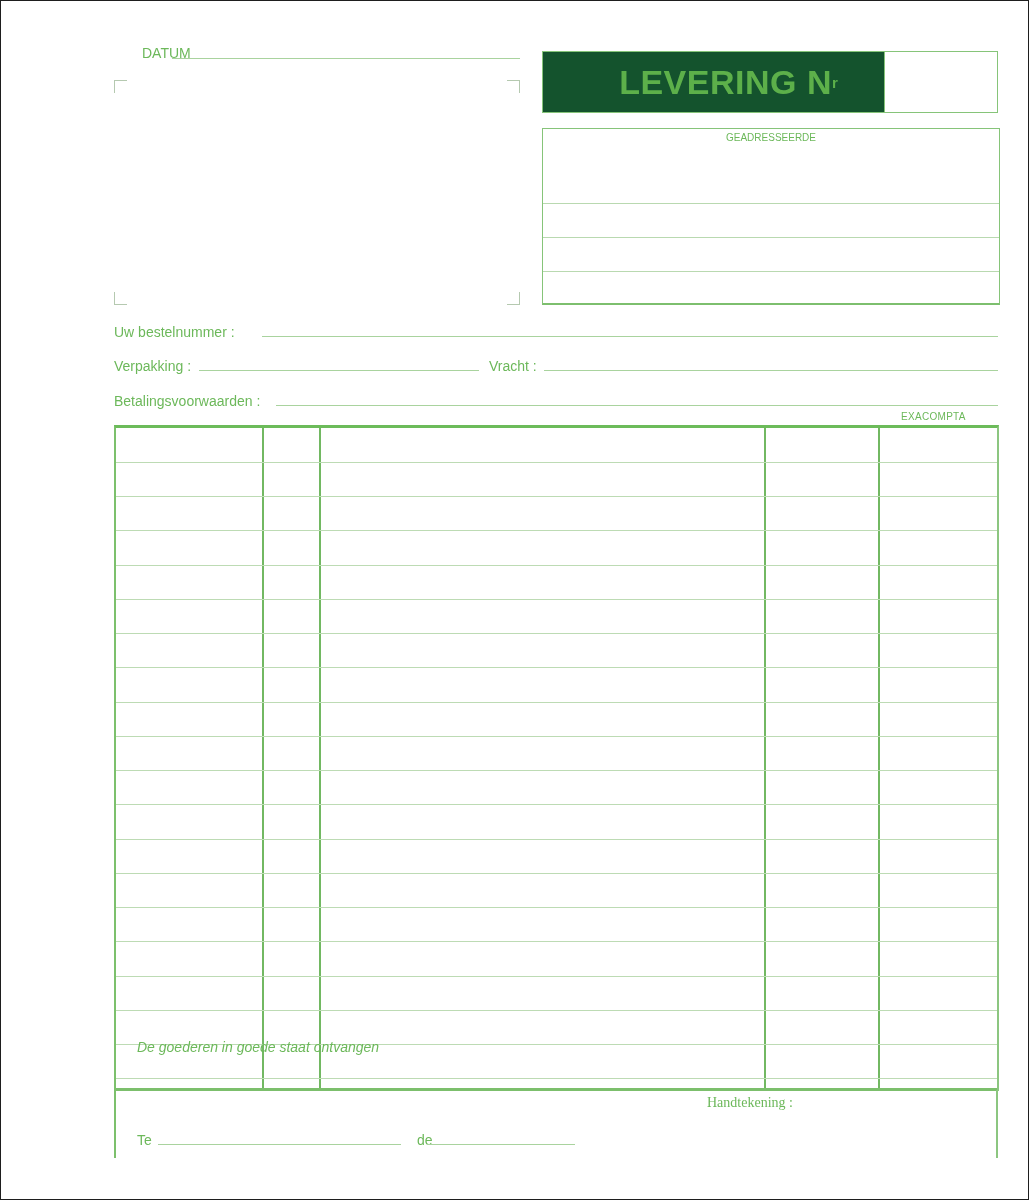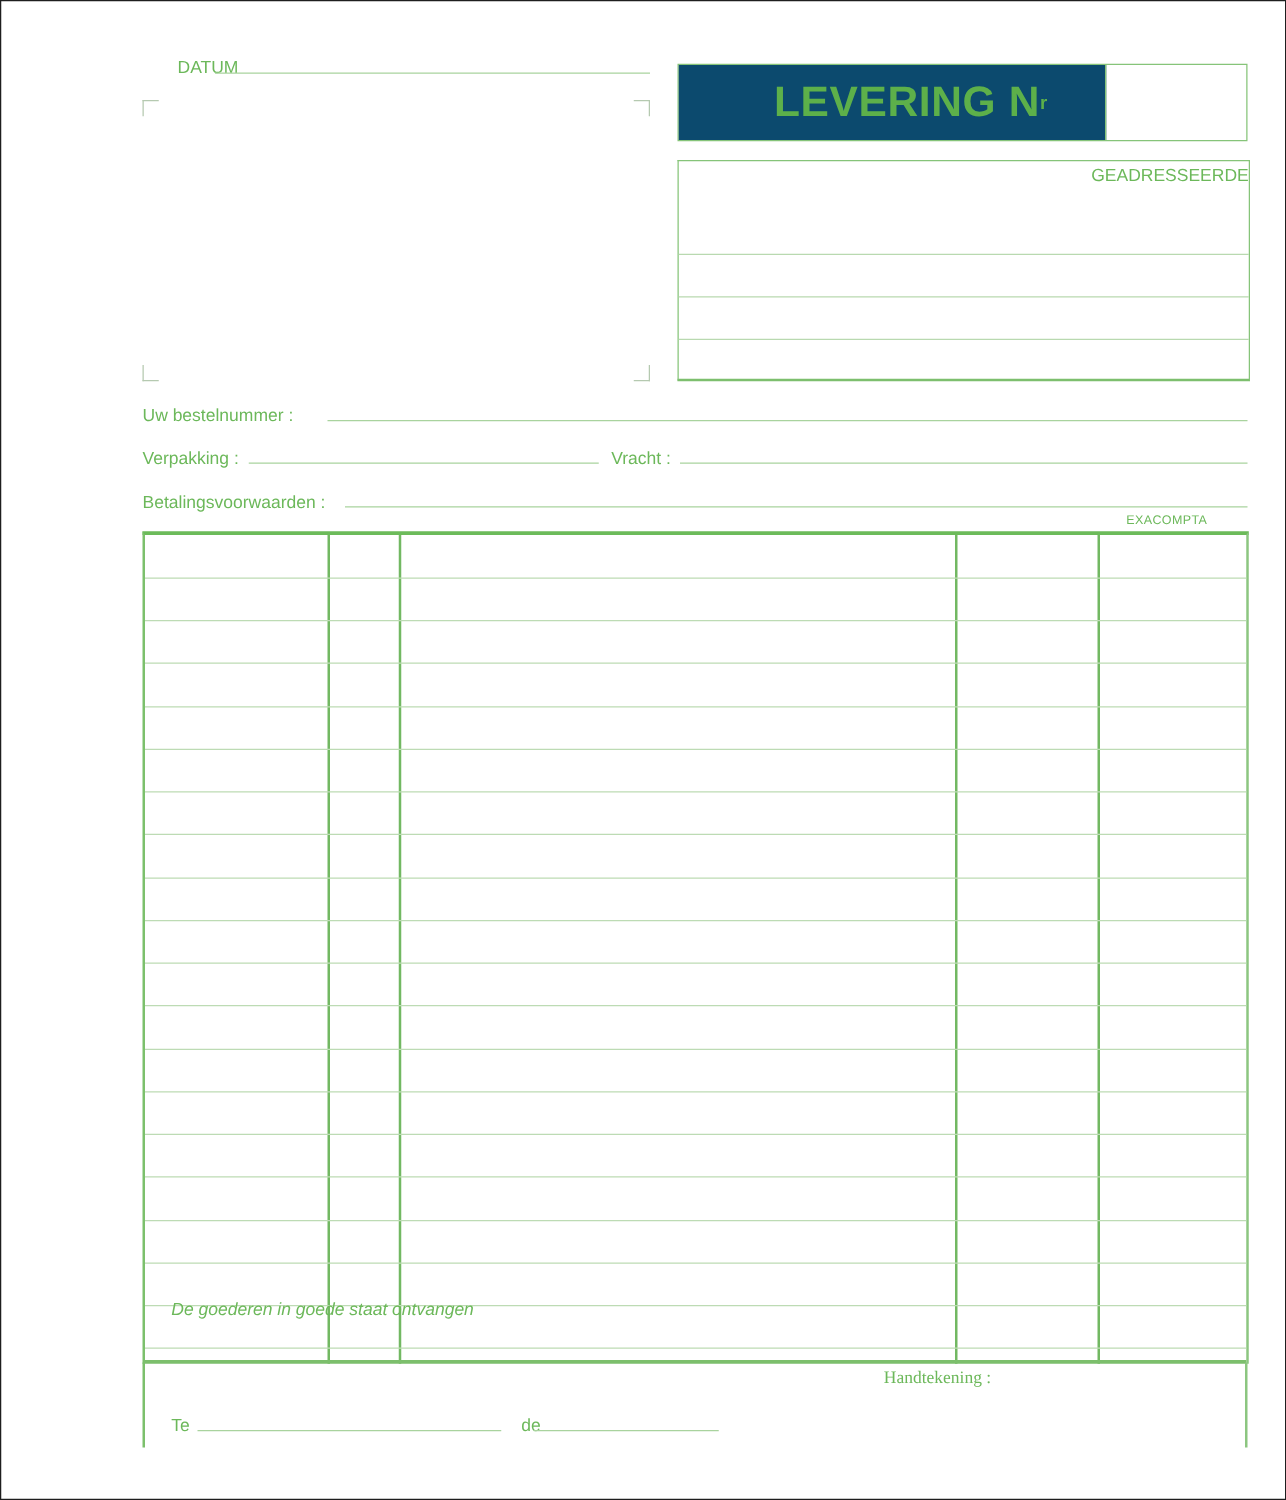--- a/index.html
+++ b/index.html
@@ -17,34 +17,34 @@
     .lbl { font-size: 14px; color: #6cb85a; white-space: nowrap; }
     .fill-line { position: absolute; height: 0; border-top: 1px solid #a9d39e; }
     .corner { position: absolute; width: 12px; height: 12px; border-color: #b5c9b0; border-style: solid; border-width: 0; }
 
     
     .title-box {
       position: absolute; left: 542px; top: 51px; width: 456px; height: 62px;
       border: 1px solid #86c479; box-sizing: border-box; display: flex;
     }
     .title-fill {
-      width: 342px; height: 100%; background: #0c4a6e; border-right: 1px solid #86c479;
+      width: 342px; height: 100%; background: #14532d; border-right: 1px solid #86c479;
       display: flex; align-items: center; justify-content: center; box-sizing: border-box;
       padding-left: 30px;
     }
     .title-text { font-size: 34px; font-weight: bold; color: #5db04a; letter-spacing: 0.5px; }
     .title-sup { font-size: 15px; vertical-align: 14px; font-weight: bold; color: #5db04a; }
     .number-cell { flex: 1; }
 
     
     .addr-box {
       position: absolute; left: 542px; top: 128px; width: 458px; height: 177px;
       border: 1px solid #86c479; border-bottom: 2px solid #7dbf6e; box-sizing: border-box;
     }
-    .addr-title { position: absolute; left: 0; right: 0; top: 3px; text-align: right; font-size: 14px; color: #6cb85a; }
+    .addr-title { position: absolute; left: 0; right: 0; top: 3px; text-align: center; font-size: 10px; color: #6cb85a; }
     .addr-line { position: absolute; left: 0; right: 0; border-top: 1px solid #b9d9b0; }
 
     
     .table {
       position: absolute; left: 114px; top: 425px; width: 885px; height: 666px;
       border-top: 3px solid #6cbb5a; border-left: 2px solid #7cc06c; border-right: 2px solid #8cc680;
       box-sizing: border-box;
     }
     .vcol { position: absolute; top: 0; bottom: 0; border-left: 2px solid #72b862; }
     .hrow { position: absolute; left: 0; right: 0; border-top: 1px solid #bddbb4; }

